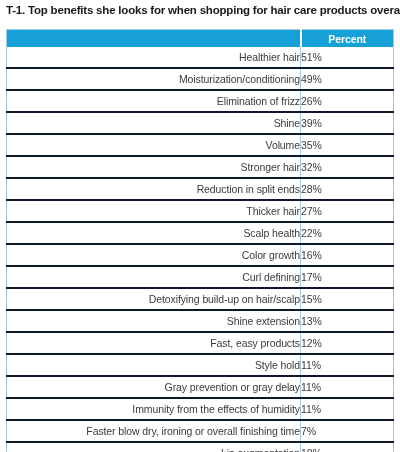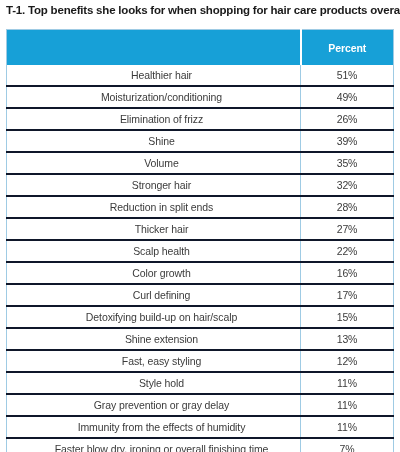--- a/index.html
+++ b/index.html
@@ -50,21 +50,21 @@
   }
 
   table.data-table col.c-label { width: 294px; }
   table.data-table col.c-value { width: 93px; }
 
   thead tr.head-row th {
     background: #17a0d7;
     color: #ffffff;
     font-size: 10.5px;
     font-weight: bold;
-    height: 35px;
+    height: 17px;
     padding: 0;
     border: none;
     letter-spacing: -0.1px;
   }
   thead tr.head-row th.th-label {
     border-right: 2px solid #ffffff;
   }
   thead tr.head-row th.th-value {
     text-align: center;
   }
@@ -78,25 +78,25 @@
     background: #ffffff;
     letter-spacing: -0.1px;
     overflow: hidden;
     white-space: nowrap;
   }
   tbody tr.data-row:first-child td {
     border-top: none;
   }
   tbody tr.data-row td.cell-label {
     padding-left: 16px;
-    text-align: center;
+    text-align: right;
     border-right: 1px solid #9fcbe4;
   }
   tbody tr.data-row td.cell-value {
-    text-align: center;
+    text-align: left;
   }
 </style>
 </head>
 <body>
 
 <div class="page">
 
   <div class="table-title">T-1. Top benefits she looks for when shopping for hair care products overall</div>
 
   <div class="data-table-wrap">
@@ -158,21 +158,21 @@
           </tr>
           <tr class="data-row">
             <td class="cell-label">Detoxifying build-up on hair/scalp</td>
             <td class="cell-value">15%</td>
           </tr>
           <tr class="data-row">
             <td class="cell-label">Shine extension</td>
             <td class="cell-value">13%</td>
           </tr>
           <tr class="data-row">
-            <td class="cell-label">Fast, easy styling</td>
+            <td class="cell-label">Fast, easy products</td>
             <td class="cell-value">12%</td>
           </tr>
           <tr class="data-row">
             <td class="cell-label">Style hold</td>
             <td class="cell-value">11%</td>
           </tr>
           <tr class="data-row">
             <td class="cell-label">Gray prevention or gray delay</td>
             <td class="cell-value">11%</td>
           </tr>

